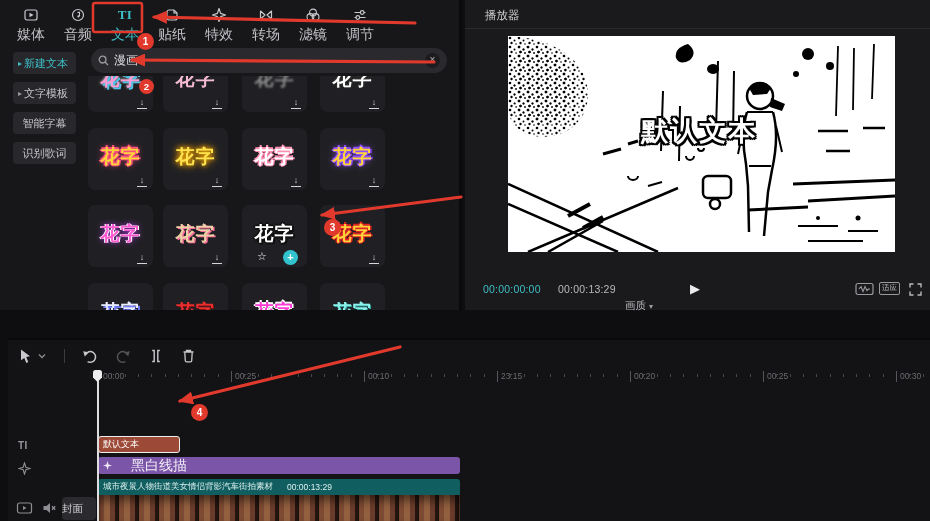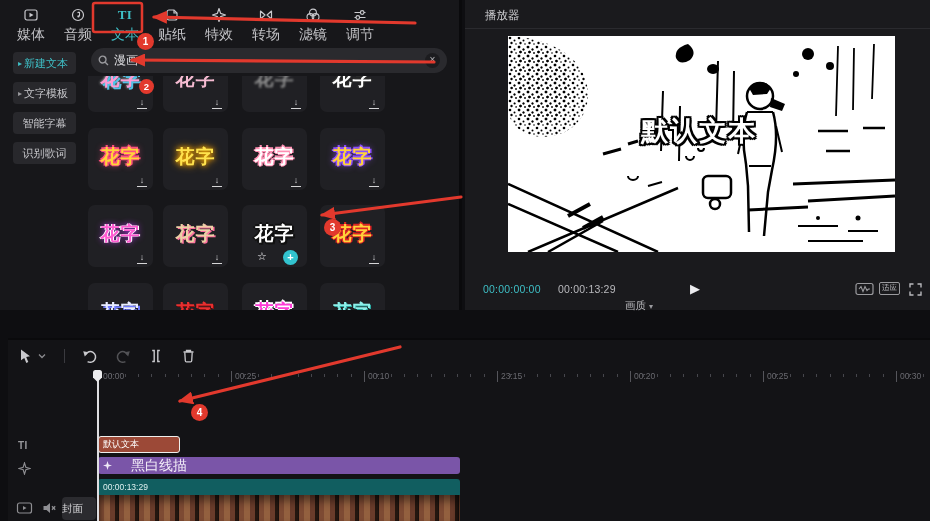--- a/index.html
+++ b/index.html
@@ -432,20 +432,21 @@
 
     <div class="effect-clip">
       <svg width="9" height="9" viewBox="0 0 10 10">
           <path d="M5,0 L6.2,3.8 L10,5 L6.2,6.2 L5,10 L3.8,6.2 L0,5 L3.8,3.8 Z" fill="#efe9f7"></path>
         </svg>
       <span>黑白线描</span>
     </div>
 
     <div class="video-clip">
       <div class="vc-header">
+        <span class="vc-title">城市夜景人物街道美女情侣背影汽车街拍素材</span>
         <span class="vc-dur">00:00:13:29</span>
       </div>
       <div class="vc-film"></div>
       <div class="vc-wave"></div>
     </div>
 
     <div class="playhead-line"></div>
     <div class="playhead-head"></div>
   </div>
 

